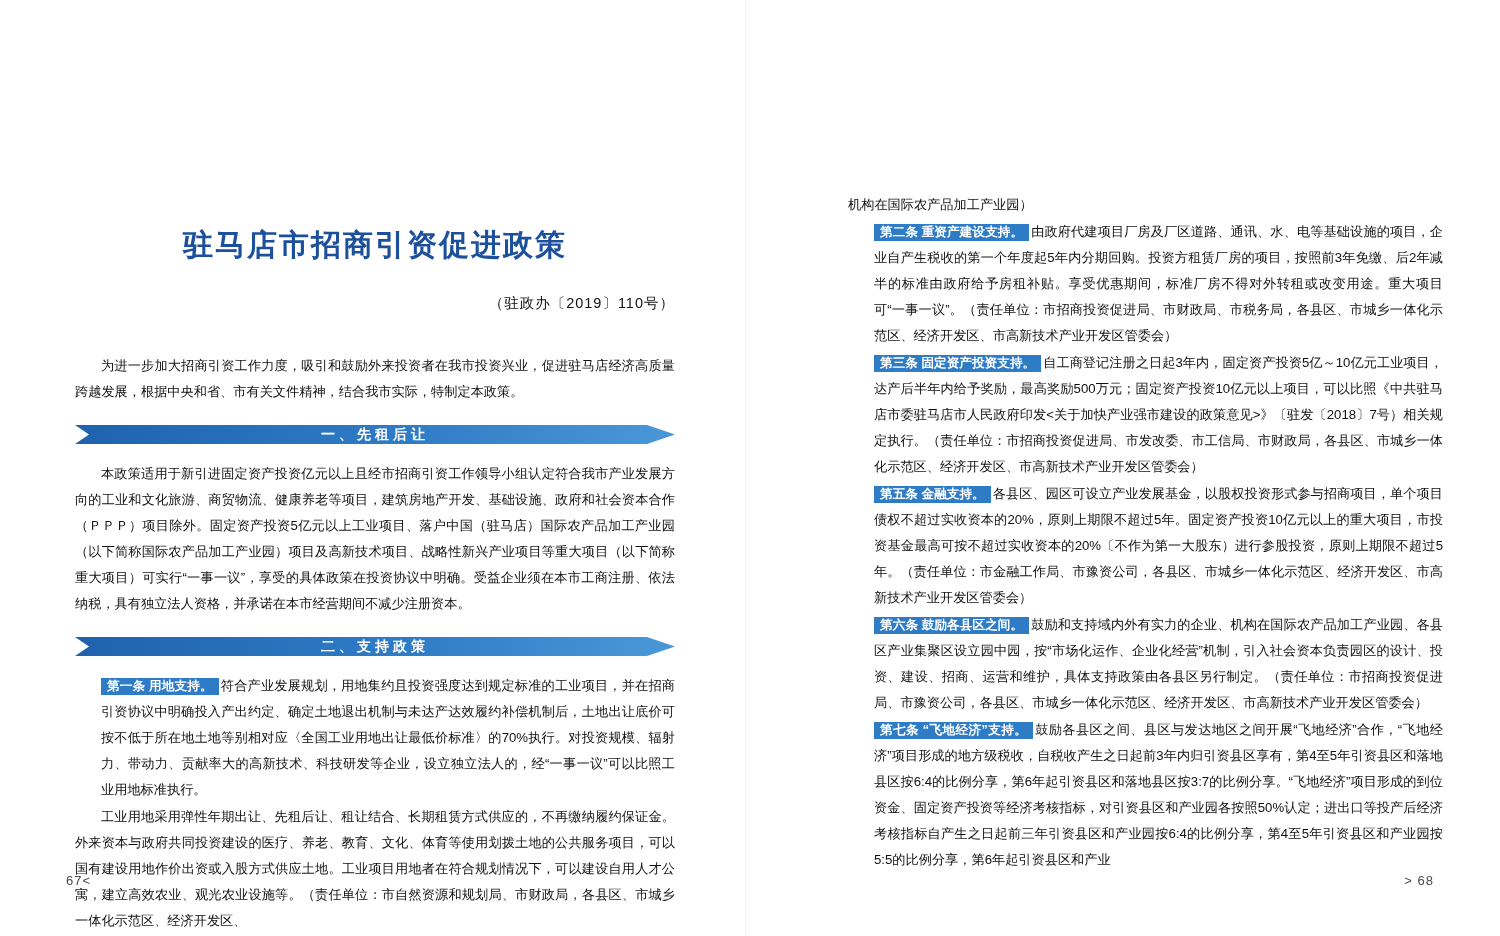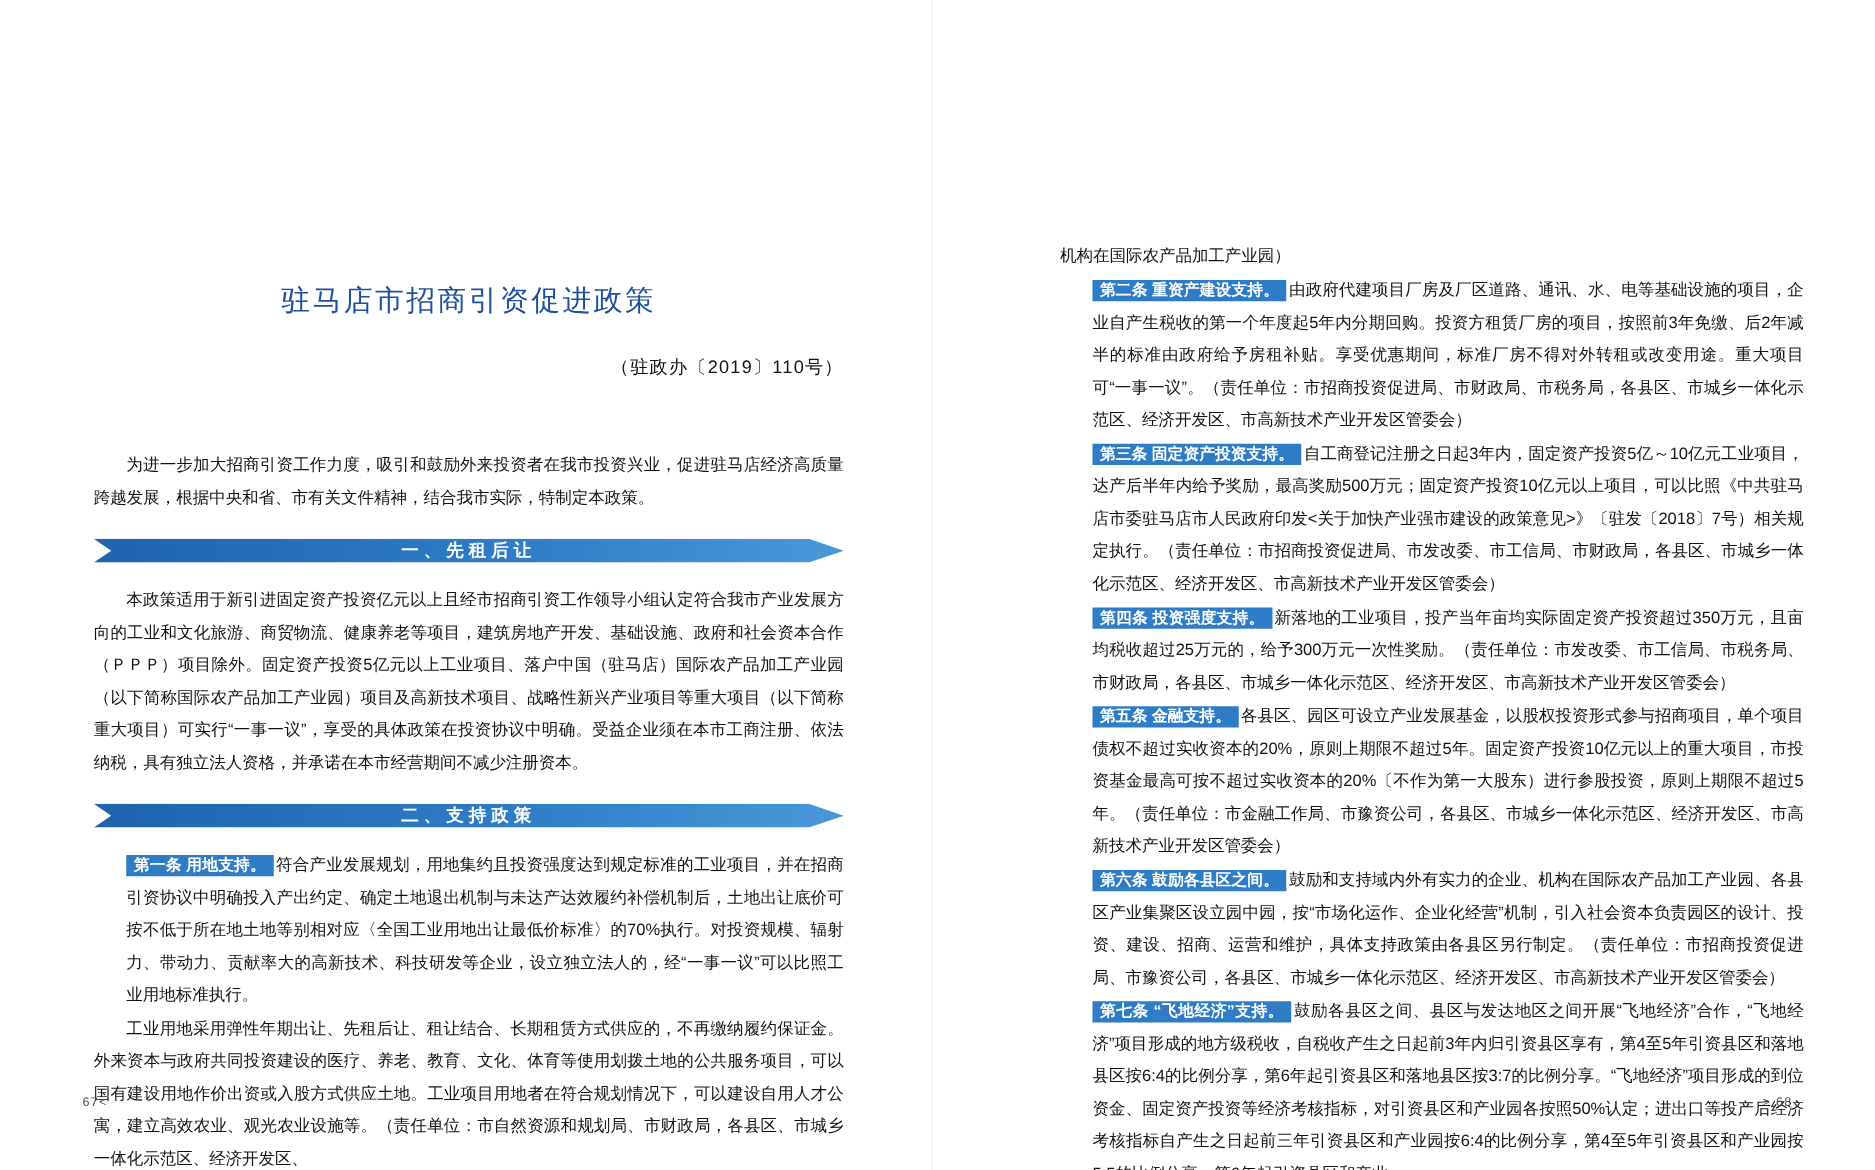--- a/index.html
+++ b/index.html
@@ -52,22 +52,22 @@
     left: 103px;
     top: 0;
     width: 595px;
   }
 
   
   .doc-title {
     margin-top: 225px;
     text-align: center;
     font-family: "DejaVu Serif", serif;
-    font-weight: normal;
-    font-size: 23px;
+    font-weight: bold;
+    font-size: 30px;
     letter-spacing: 2px;
     color: #1c4f9c;
   }
   .doc-subtitle {
     margin-top: 28px;
     text-align: right;
     font-size: 14.5px;
     color: #111;
     letter-spacing: 1px;
   }
@@ -78,21 +78,21 @@
     line-height: 26px;
     text-align: justify;
     text-justify: inter-ideograph;
     color: #111;
     margin: 0 0 1px 0;
   }
   .para.indent {
     text-indent: 26px;
   }
   .lead {
-    margin-top: 56px;
+    margin-top: 40px;
   }
 
   
   .banner {
     position: relative;
     height: 27px;
     margin: 16px 0 13px 0;
     display: flex;
     align-items: center;
     justify-content: center;
@@ -128,21 +128,21 @@
   }
   .tag-wrap {
     text-indent: 0;
     padding-left: 26px;
   }
 
   
   .folio {
     position: absolute;
     bottom: 48px;
-    font-size: 10px;
+    font-size: 13px;
     color: #4a4a4a;
     letter-spacing: 1px;
   }
   .folio-left { left: 66px; }
   .folio-right { right: 66px; }
 
   .right-top {
     margin-top: 192px;
   }
 </style>
@@ -188,23 +188,20 @@
       <p class="para right-top">机构在国际农产品加工产业园）</p>
 
       <p class="para tag-wrap">
         <span class="tag">第二条  重资产建设支持。</span><span>由政府代建项目厂房及厂区道路、通讯、水、电等基础设施的项目，企业自产生税收的第一个年度起5年内分期回购。投资方租赁厂房的项目，按照前3年免缴、后2年减半的标准由政府给予房租补贴。享受优惠期间，标准厂房不得对外转租或改变用途。重大项目可“一事一议”。（责任单位：市招商投资促进局、市财政局、市税务局，各县区、市城乡一体化示范区、经济开发区、市高新技术产业开发区管委会）</span>
       </p>
 
       <p class="para tag-wrap">
         <span class="tag">第三条  固定资产投资支持。</span><span>自工商登记注册之日起3年内，固定资产投资5亿～10亿元工业项目，达产后半年内给予奖励，最高奖励500万元；固定资产投资10亿元以上项目，可以比照《中共驻马店市委驻马店市人民政府印发&lt;关于加快产业强市建设的政策意见&gt;》〔驻发〔2018〕7号）相关规定执行。（责任单位：市招商投资促进局、市发改委、市工信局、市财政局，各县区、市城乡一体化示范区、经济开发区、市高新技术产业开发区管委会）</span>
       </p>
 
-      <p class="para tag-wrap">
-        <span class="tag">第四条  投资强度支持。</span><span>新落地的工业项目，投产当年亩均实际固定资产投资超过350万元，且亩均税收超过25万元的，给予300万元一次性奖励。（责任单位：市发改委、市工信局、市税务局、市财政局，各县区、市城乡一体化示范区、经济开发区、市高新技术产业开发区管委会）</span>
-      </p>
 
       <p class="para tag-wrap">
         <span class="tag">第五条  金融支持。</span><span>各县区、园区可设立产业发展基金，以股权投资形式参与招商项目，单个项目债权不超过实收资本的20%，原则上期限不超过5年。固定资产投资10亿元以上的重大项目，市投资基金最高可按不超过实收资本的20%〔不作为第一大股东）进行参股投资，原则上期限不超过5年。（责任单位：市金融工作局、市豫资公司，各县区、市城乡一体化示范区、经济开发区、市高新技术产业开发区管委会）</span>
       </p>
 
       <p class="para tag-wrap">
         <span class="tag">第六条  鼓励各县区之间。</span><span>鼓励和支持域内外有实力的企业、机构在国际农产品加工产业园、各县区产业集聚区设立园中园，按“市场化运作、企业化经营”机制，引入社会资本负责园区的设计、投资、建设、招商、运营和维护，具体支持政策由各县区另行制定。（责任单位：市招商投资促进局、市豫资公司，各县区、市城乡一体化示范区、经济开发区、市高新技术产业开发区管委会）</span>
       </p>
 
       <p class="para tag-wrap">

